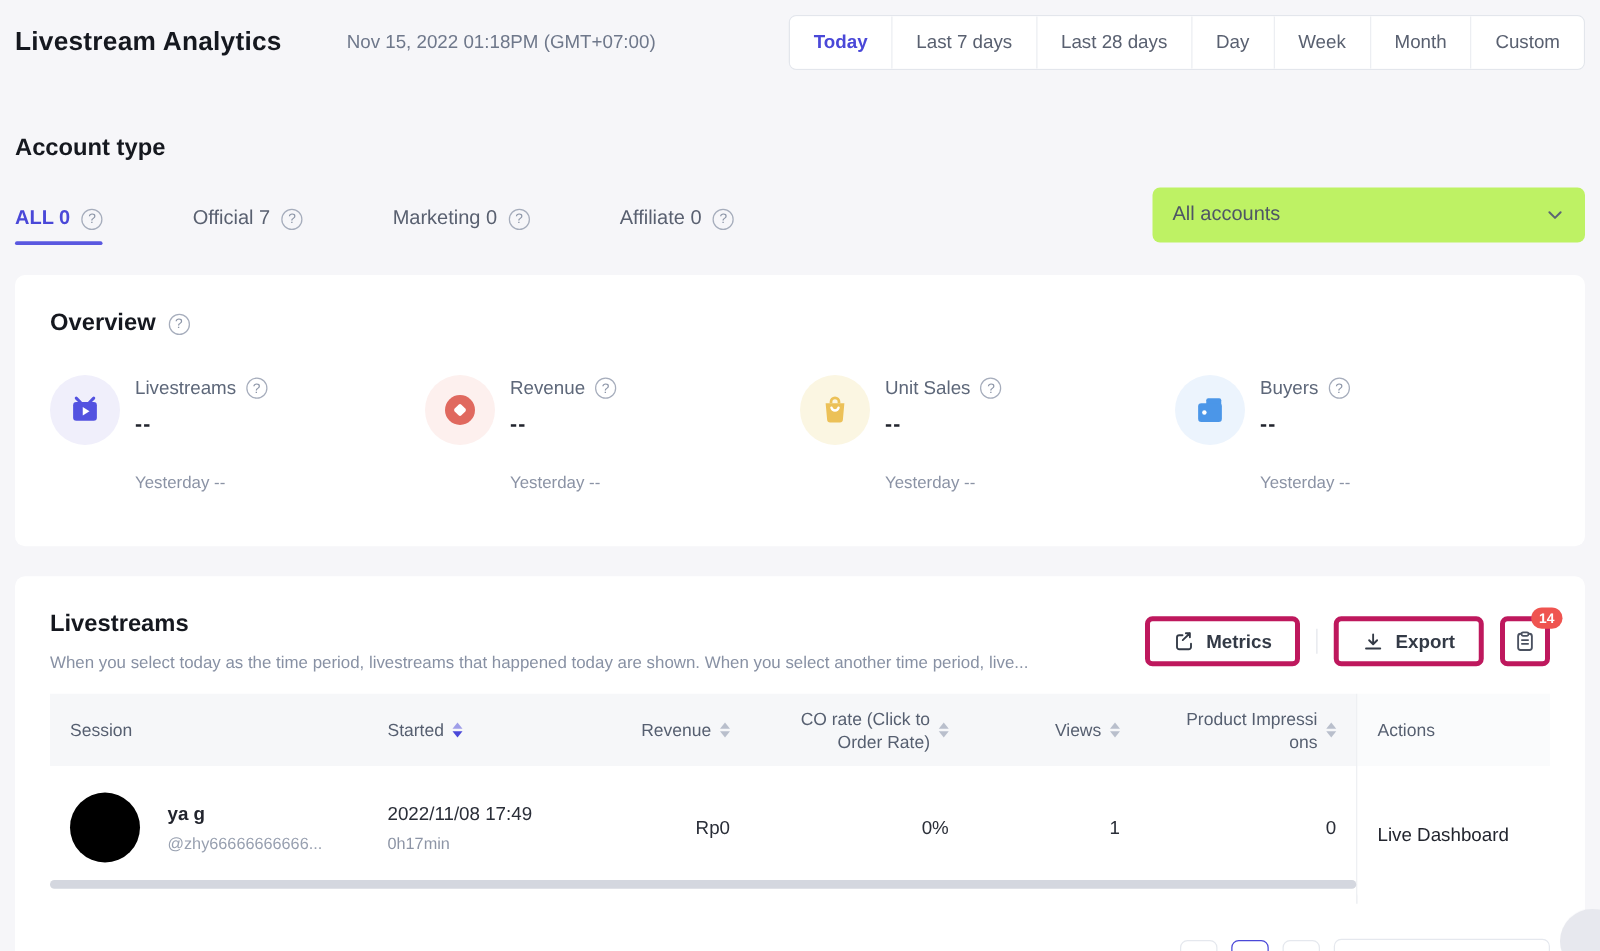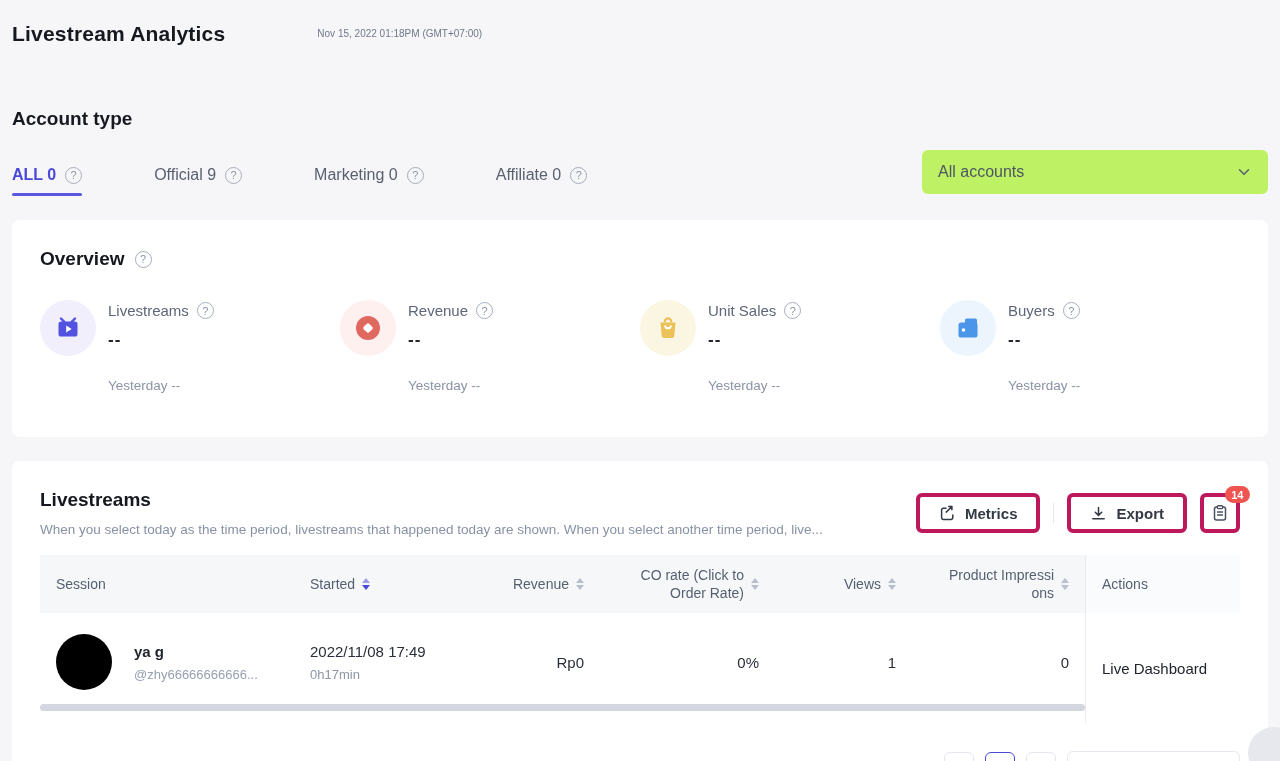--- a/index.html
+++ b/index.html
@@ -8,21 +8,21 @@
     font-family: "Liberation Sans", sans-serif;
     background: #f6f6f9;
     color: #1a1e28;
     position: relative;
   }
   .page { padding: 0 12px; }
 
   
   .topbar { display: flex; align-items: center; padding-top: 11px; height: 56px; }
   .page-title { font-size: 21px; font-weight: bold; color: #15181f; letter-spacing: .2px; }
-  .datetime { color: #6f788b; font-size: 10px; margin-left: 92px; text-align: center; }
+  .datetime { color: #6f788b; font-size: 15px; margin-left: 52px; text-align: center; }
   .period-group {
     margin-left: auto; display: flex; height: 44px; background: #fff;
     border: 1px solid #e3e6ec; border-radius: 6px; overflow: hidden;
   }
   .period-btn {
     padding: 0 19px; font-size: 15px; color: #596070; background: #fff;
     border: none; border-left: 1px solid #eceef2; display: flex; align-items: center;
     cursor: pointer; font-family: inherit; white-space: nowrap;
   }
   .period-btn:first-child { border-left: none; }
@@ -131,31 +131,40 @@
   svg { display: block; }
 </style>
 </head>
 <body>
 
 <div class="page">
 
   <div class="topbar">
     <div class="page-title">Livestream Analytics</div>
     <div class="datetime">Nov 15, 2022 01:18PM (GMT+07:00)</div>
+    <div class="period-group">
+      <button class="period-btn active">Today</button>
+      <button class="period-btn">Last 7 days</button>
+      <button class="period-btn">Last 28 days</button>
+      <button class="period-btn">Day</button>
+      <button class="period-btn">Week</button>
+      <button class="period-btn">Month</button>
+      <button class="period-btn">Custom</button>
+    </div>
   </div>
 
   <div class="section-title">Account type</div>
   <div class="account-row">
     <div class="tabs">
       <div class="tab active">
         <span>ALL 0</span>
         <span class="help">?</span>
       </div>
       <div class="tab">
-        <span>Official 9</span>
+        <span>Official 7</span>
         <span class="help">?</span>
       </div>
       <div class="tab">
         <span>Marketing 0</span>
         <span class="help">?</span>
       </div>
       <div class="tab">
         <span>Affiliate 0</span>
         <span class="help">?</span>
       </div>

